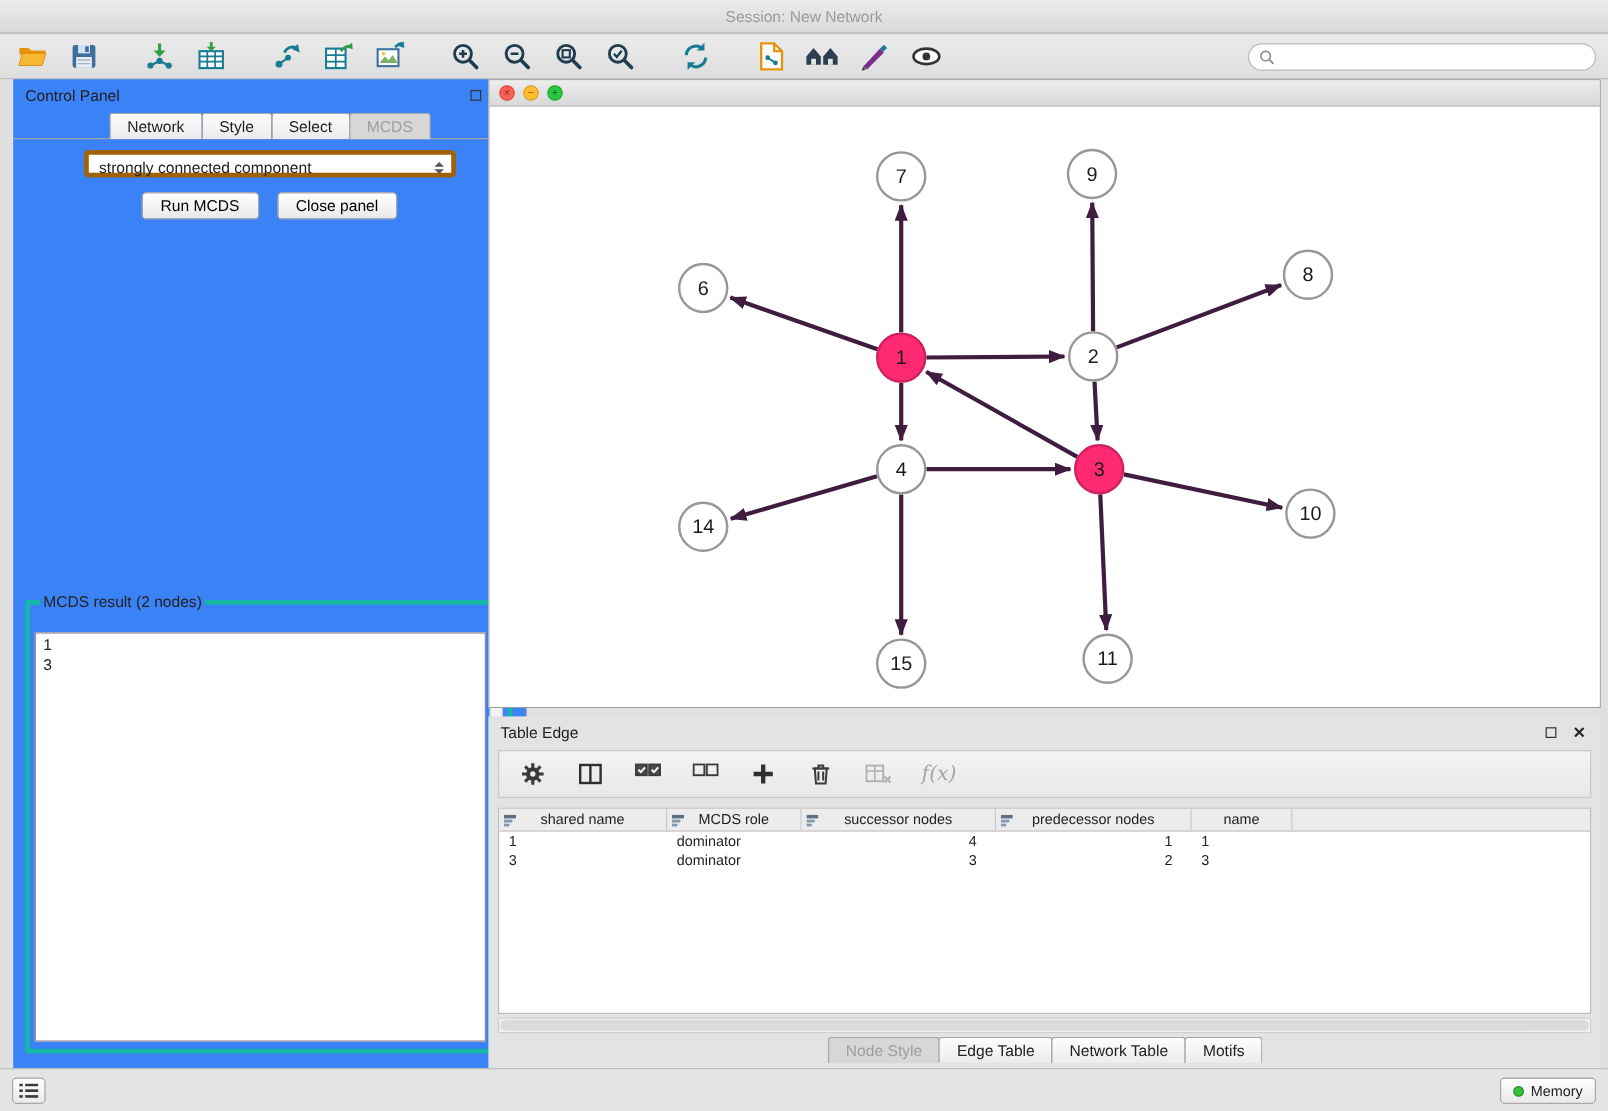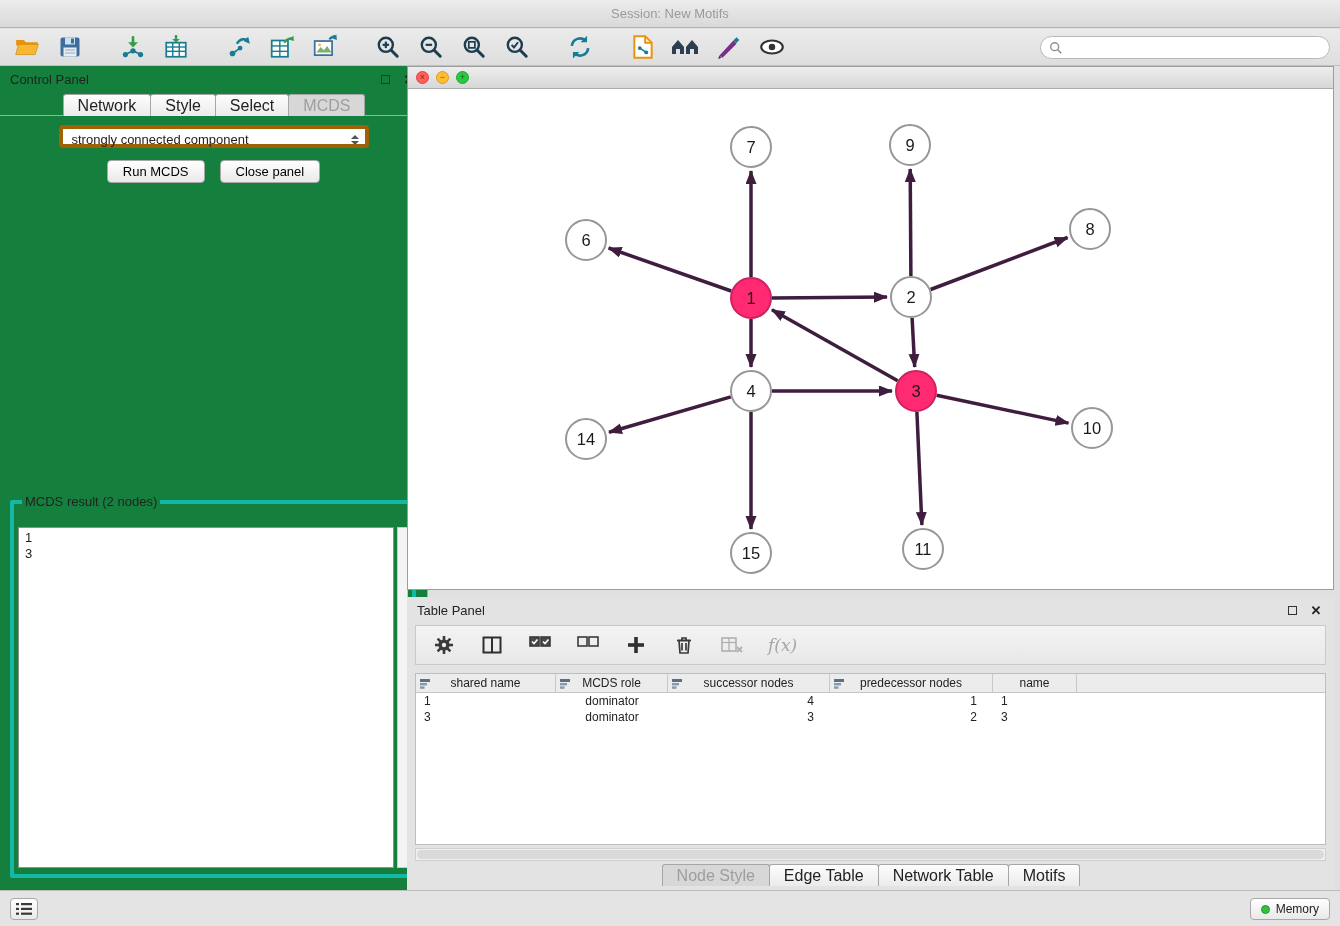--- a/index.html
+++ b/index.html
@@ -19,32 +19,32 @@
   .tbtn { width:34px; height:34px; display:flex; align-items:center; justify-content:center;
     border-radius:4px; margin-right:9px; cursor:default; }
   .tbtn.grp { margin-left:20px; }
   .search-wrap { position:absolute; right:10px; top:7px; width:290px; height:23px;
     background:#ffffff; border:1px solid #b9b9b9; border-radius:12px;
     display:flex; align-items:center; padding-left:8px; }
   .search-wrap input { border:none; outline:none; flex:1; height:19px; font-size:13px;
     font-family:"Liberation Sans", sans-serif; background:transparent; }
 
   
-  .control-panel { position:absolute; left:0; top:66px; width:428px; height:824px;
-    background:#15803d; border-right:1px solid #a9a9a9; }
+  .control-panel { position:absolute; left:11px; top:66px; width:428px; height:824px;
+    background:#3b82f6; border-right:1px solid #a9a9a9; }
   .panel-header { height:26px; display:flex; align-items:center; padding:0 10px; font-size:13px; }
   .panel-header .spacer { flex:1; }
   .ph-icon { width:16px; height:16px; display:flex; align-items:center; justify-content:center;
     margin-left:8px; font-size:12px; color:#222; }
   .float-box { width:9px; height:9px; border:1.5px solid #333; }
   .close-x { font-weight:bold; font-size:13px; }
 
   .tabs-row { position:relative; height:22px; margin-top:2px; display:flex; justify-content:center; }
   .tabs-row:before { content:""; position:absolute; left:0; right:0; bottom:0; border-bottom:1px solid #a6a6a6; }
-  .tab { position:relative; z-index:1; padding:2px 14px; font-size:16px; line-height:17px;
+  .tab { position:relative; z-index:1; padding:2px 14px; font-size:13px; line-height:17px;
     border:1px solid #a6a6a6; border-bottom:none; border-radius:3px 3px 0 0;
     background:linear-gradient(#fdfdfd,#ebebeb); margin-right:-1px; cursor:default; }
   .tab.active { background:#d7d7d7; color:#9e9e9e; }
 
   .opt-label { text-align:center; margin-top:24px; font-size:13px; }
   .criterion-select { position:relative; margin:9px auto 0 auto; width:310px; height:23px;
     background:#ffffff; border:4px solid #a16207; border-radius:4px;
     font-size:13px; line-height:21px; padding-left:9px; }
   .criterion-select .stepper { position:absolute; right:4px; top:3px; width:12px; height:16px;
     display:flex; flex-direction:column; align-items:center; justify-content:center; gap:2px; }
@@ -89,21 +89,21 @@
   .tbl-table { position:absolute; left:8px; right:8px; top:76px; height:172px;
     background:#ffffff; border:1px solid #bdbdbd; }
   .tbl-head { display:flex; height:19px; background:#ececec; border-bottom:1px solid #c6c6c6;
     font-size:12px; }
   .th { display:flex; align-items:center; justify-content:center; position:relative;
     border-right:1px solid #c9c9c9; gap:4px; }
   .th .sort-ic { position:absolute; left:4px; top:4px; }
   .tbl-row { display:flex; height:16px; font-size:12px; }
   .td { padding:0 8px; line-height:16px; overflow:hidden; white-space:nowrap; }
   .td.num { text-align:right; padding-right:16px; }
-  .c0 { width:140px; } .c1 { width:112px;text-align:center; } .c2 { width:162px; } .c3 { width:163px; } .c4 { width:84px; }
+  .c0 { width:140px; } .c1 { width:112px; } .c2 { width:162px; } .c3 { width:163px; } .c4 { width:84px; }
   .cf { flex:1; border-right:none !important; }
 
   .tbl-hscroll { position:absolute; left:8px; right:8px; top:251px; height:13px;
     background:#f0f0f0; border:1px solid #cfcfcf; }
   .tbl-hscroll .thumb { position:absolute; left:1px; top:1px; bottom:1px; right:1px;
     background:#dadada; border-radius:5px; }
 
   .tbl-tabs { position:absolute; left:0; right:0; top:267px; display:flex; justify-content:center; }
 
   
@@ -114,21 +114,21 @@
     display:flex; align-items:center; justify-content:center; }
   .memory-btn { position:absolute; right:10px; top:7px; height:22px; padding:0 10px;
     background:linear-gradient(#ffffff,#e9e9e9); border:1px solid #a8a8a8; border-radius:4px;
     display:flex; align-items:center; gap:6px; font-size:12px;text-align:center; }
   .green-dot { width:9px; height:9px; border-radius:50%; background:#35c13f; border:1px solid #22962e; }
 </style>
 </head>
 <body>
 
 <div class="titlebar">
-  <span>Session: New Motifs</span>
+  <span>Session: New Network</span>
 </div>
 
 <div class="toolbar">
 
   <span class="tbtn">
     <svg width="26" height="26" viewBox="0 0 24 24">
       <path d="M2 5.5h7l2 2h11v3H2z" fill="#e8930c"></path>
       <path d="M4.2 9.5h18.3l-3 9.5H1.6z" fill="#f7b731" stroke="#d07e06" stroke-width="0.6"></path>
     </svg>
   </span>
@@ -371,21 +371,21 @@
           <text x="343" y="469.5" text-anchor="middle" font-size="16.5" fill="#1a1a1a">15</text>
           <circle cx="515" cy="460" r="20" fill="#ffffff" stroke="#979797" stroke-width="2"></circle>
           <text x="515" y="465.5" text-anchor="middle" font-size="16.5" fill="#1a1a1a">11</text>
         </g>
     </svg>
   </div>
 </div>
 
 <div class="table-panel">
   <div class="panel-header">
-    <span>Table Panel</span>
+    <span>Table Edge</span>
     <span class="spacer"></span>
     <span class="ph-icon">
         <span class="float-box"></span>
       </span>
     <span class="ph-icon close-x">✕</span>
   </div>
 
   <div class="tbl-toolbar">
     <span class="tt-icon">
       <svg width="20" height="20" viewBox="0 0 20 20">

